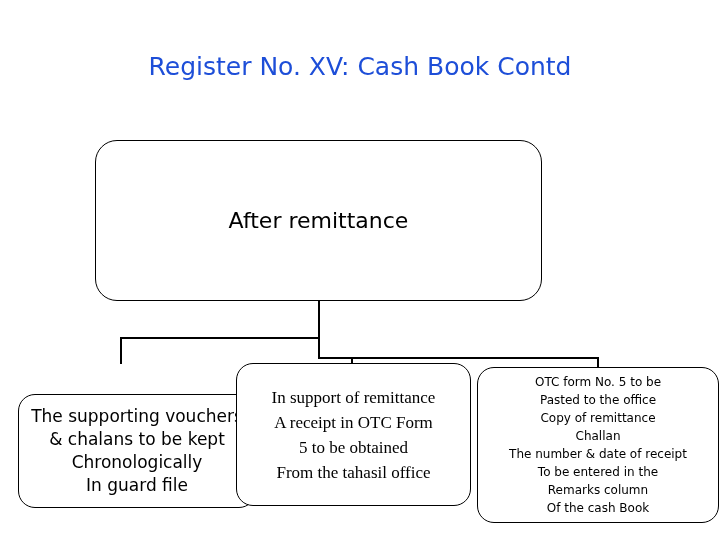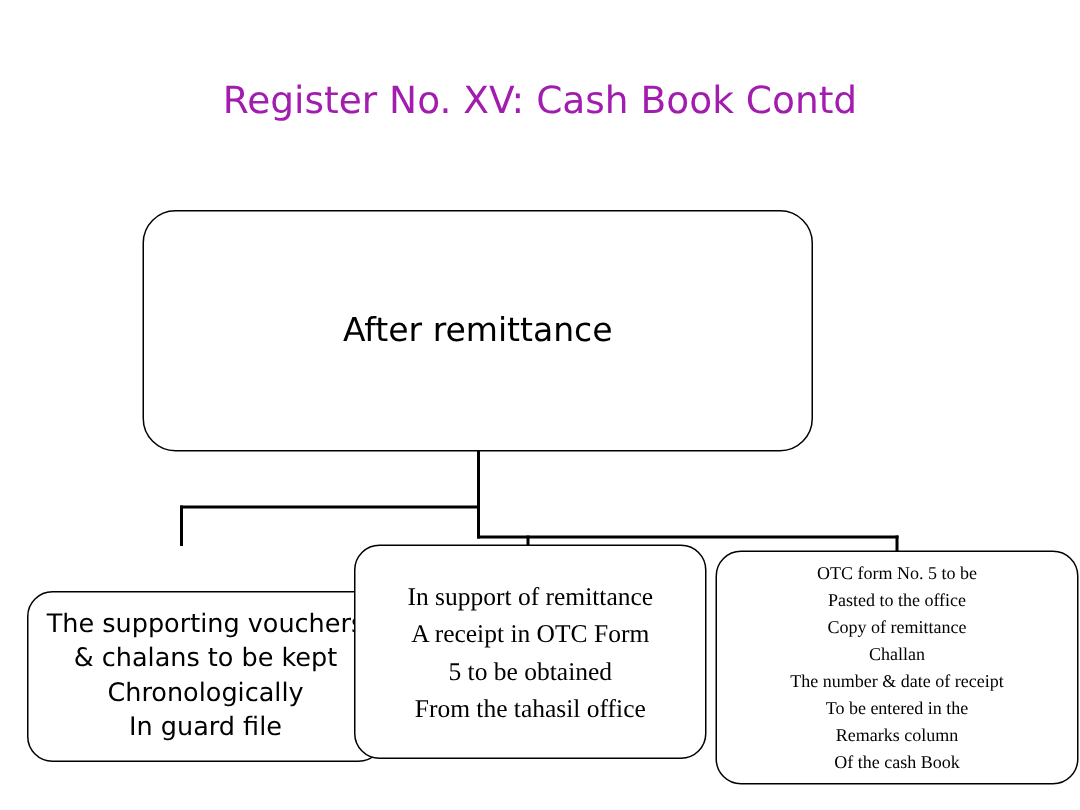--- a/index.html
+++ b/index.html
@@ -20,21 +20,21 @@
   
   #slide-title {
     position: absolute;
     left: 40px;
     top: 52px;
     width: 640px;
     text-align: center;
     font-size: 25px;
     line-height: 30px;
     font-weight: 400;
-    color: #a21caf;
+    color: #1d4ed8;
     white-space: nowrap;
   }
 
   
   .node {
     position: absolute;
     box-sizing: border-box;
     border: 1.3px solid #000000;
     background: #ffffff;
     border-radius: 17px;
@@ -87,21 +87,20 @@
     line-height: 25px;
     font-family: Liberation Serif, serif;
   }
 
   
   #node-right {
     left: 477px;
     top: 367px;
     width: 242px;
     height: 156px;
-    font-family: Liberation Serif, serif;
   }
   #node-right .node-text {
     font-size: 12px;
     line-height: 18px;
   }
 
   
   .conn {
     position: absolute;
     background: #000000;

